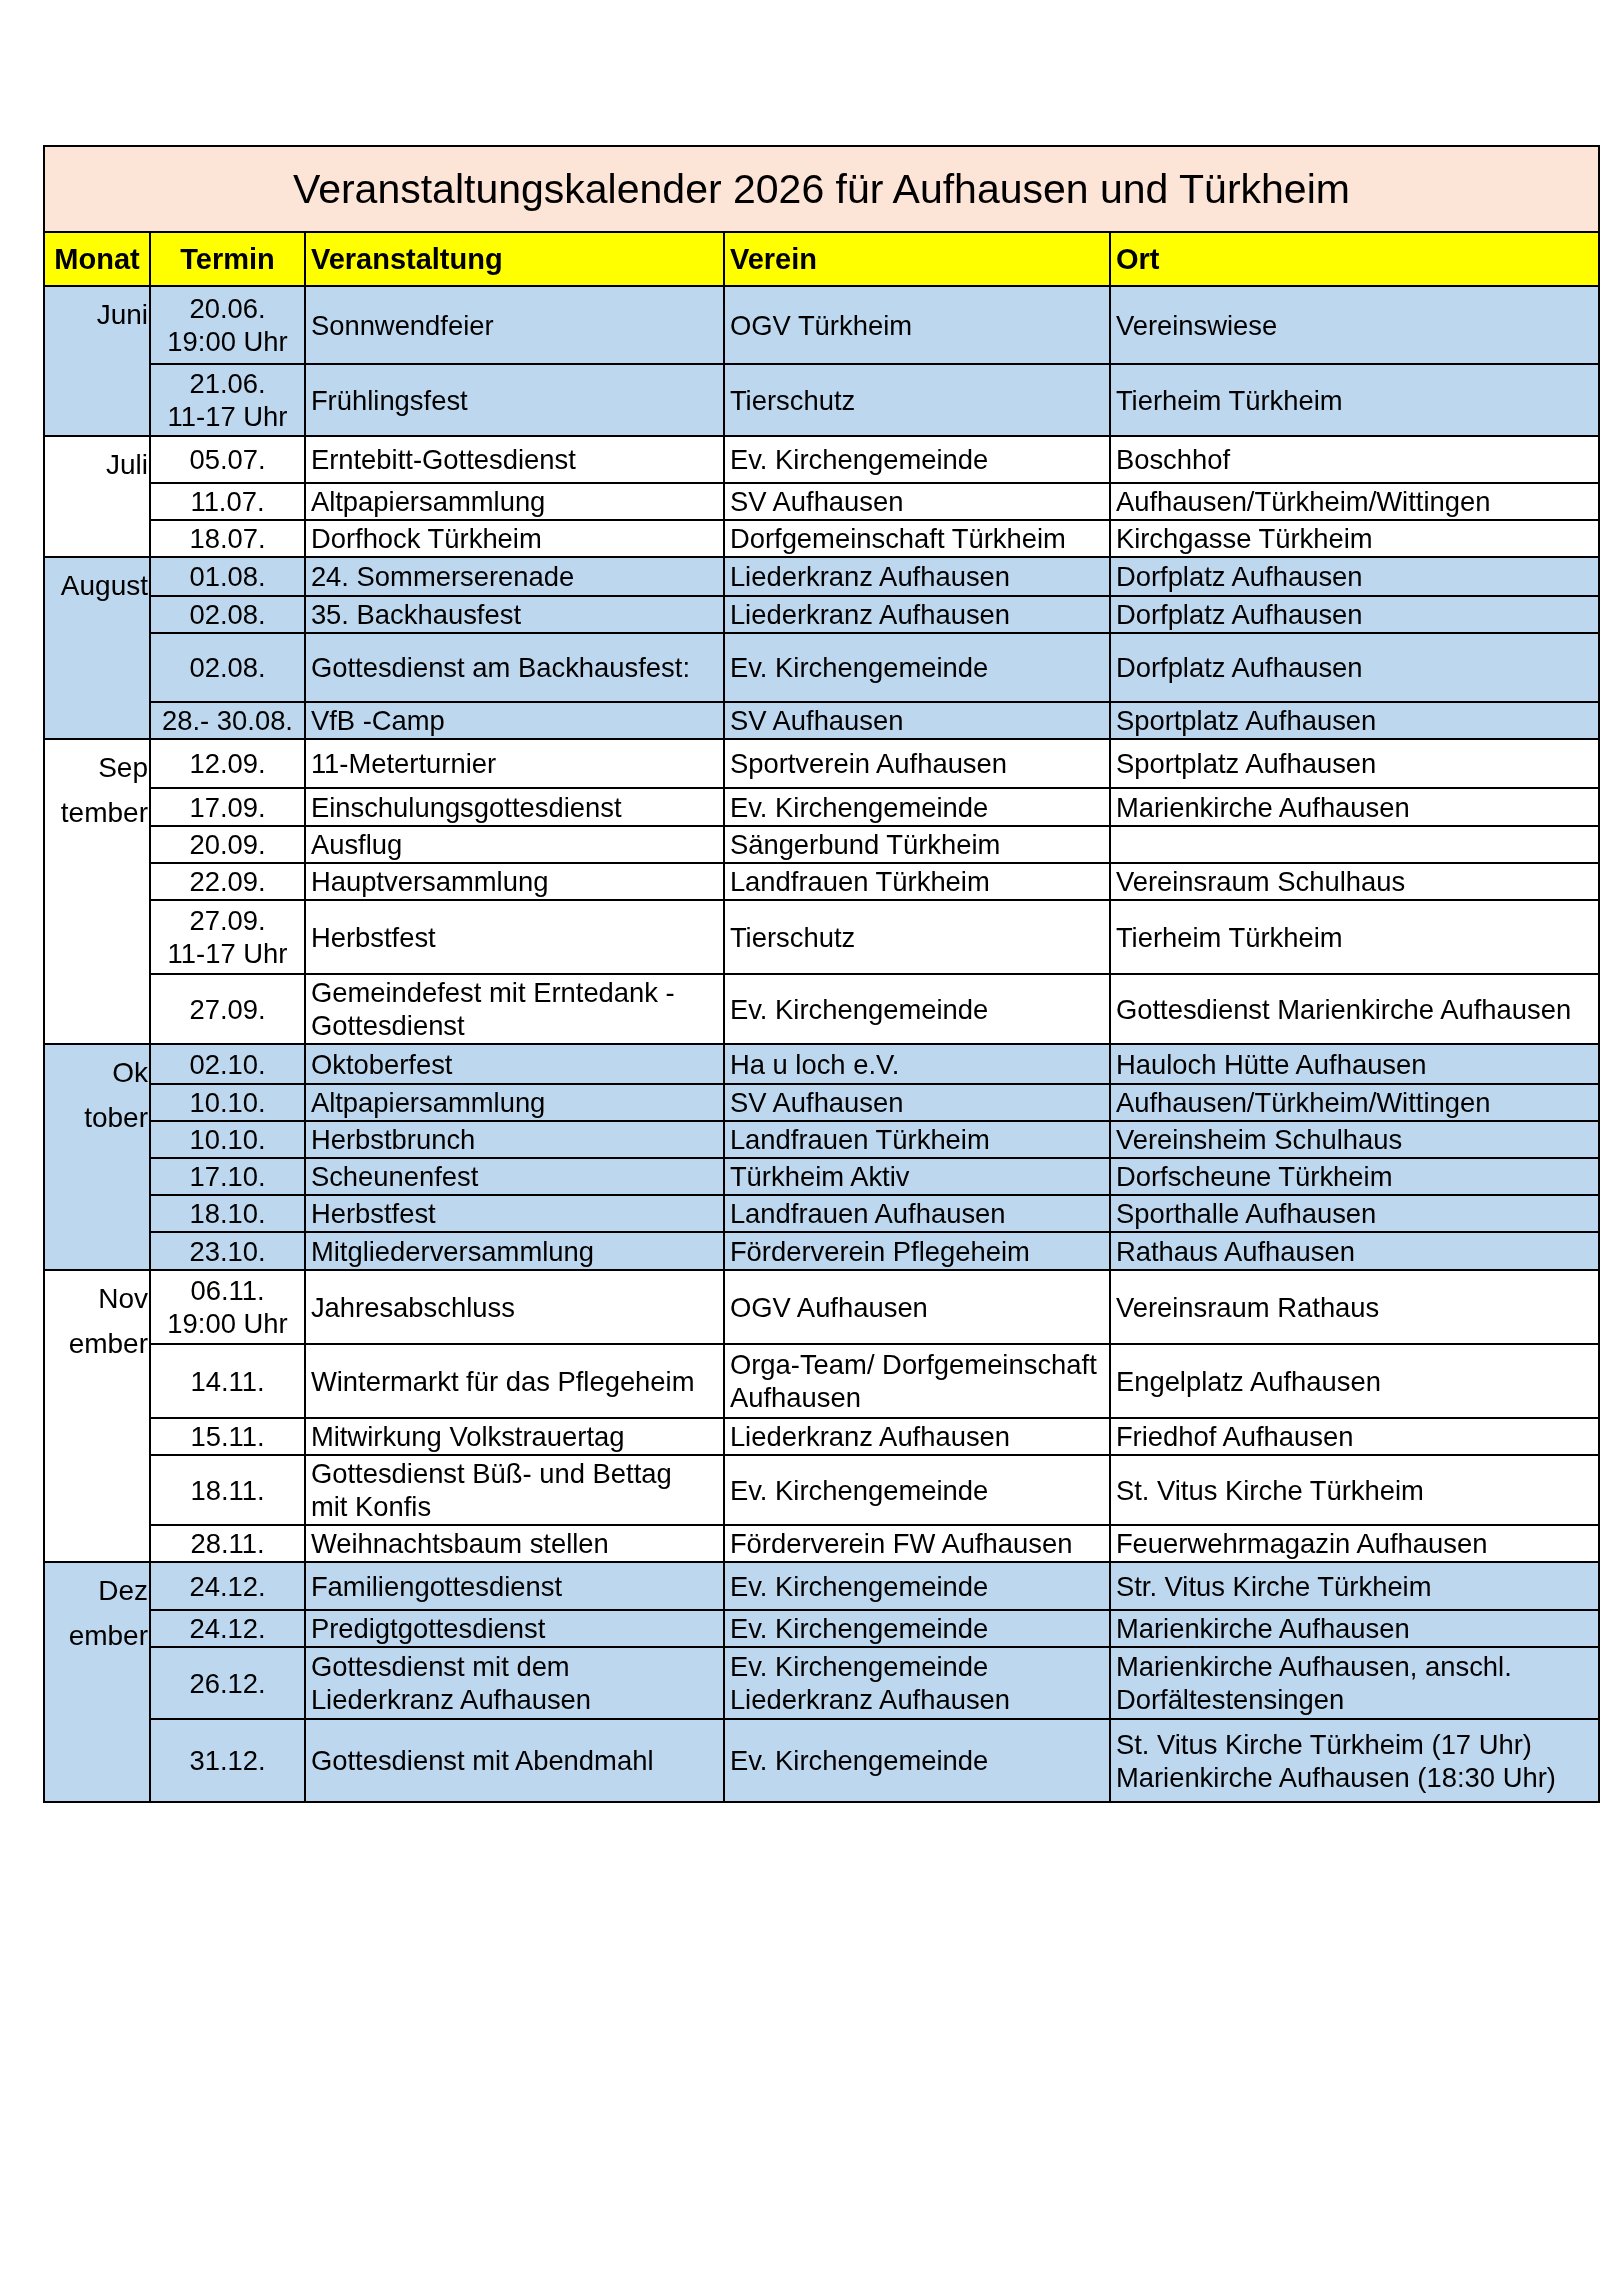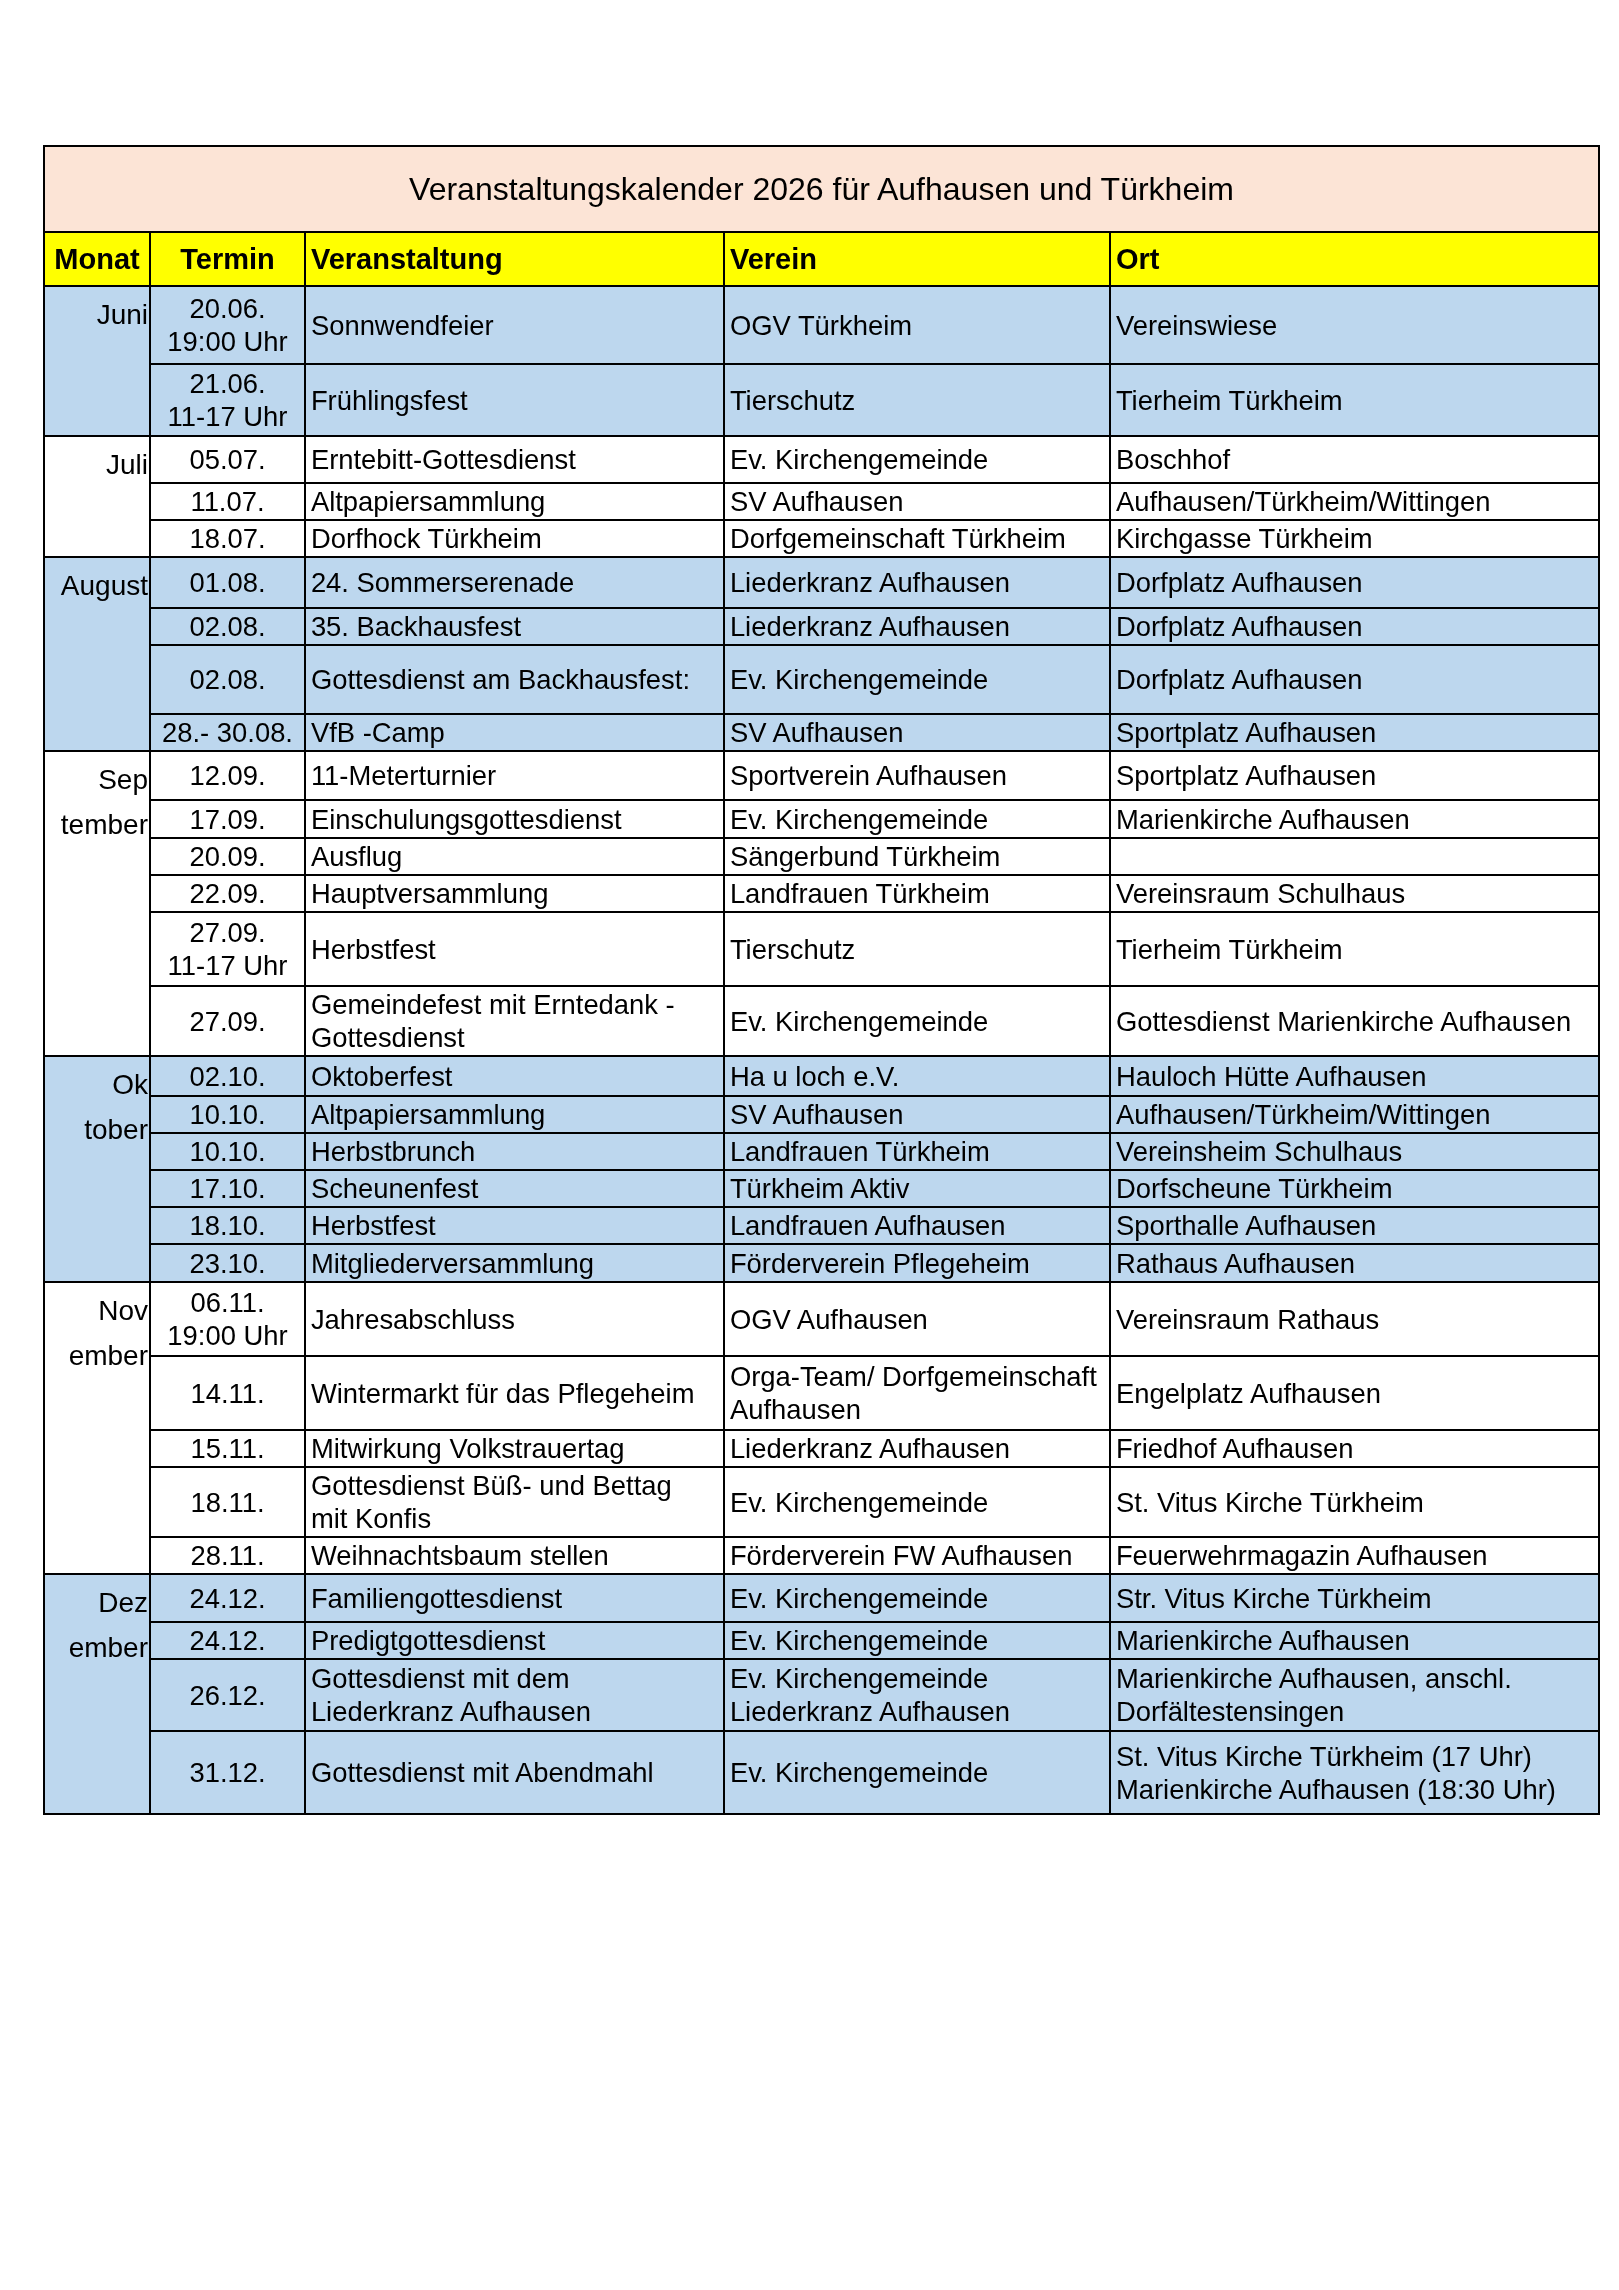--- a/index.html
+++ b/index.html
@@ -24,21 +24,21 @@
   col.c-verein { width: 386px; }
   col.c-ort    { width: 489px; }
 
   td, th { border: 2px solid #000; overflow: hidden; }
 
   .title-cell {
     background: #FCE4D6;
     height: 82px;
     text-align: center;
     vertical-align: middle;
-    font-size: 32px;
+    font-size: 41px;
     font-weight: normal;
     letter-spacing: 0px;
   }
   tr.header-row { height: 54px; }
   th.col-head {
     background: #FFFF00;
     font-size: 29px;
     font-weight: bold;
     vertical-align: middle;
     text-align: left;
@@ -118,21 +118,21 @@
         <td class="text-cell">Altpapiersammlung</td>
         <td class="text-cell">SV Aufhausen</td>
         <td class="text-cell">Aufhausen/Türkheim/Wittingen</td>
       </tr>
       <tr style="height: 30px;">
         <td class="termin-cell">18.07.</td>
         <td class="text-cell">Dorfhock Türkheim</td>
         <td class="text-cell">Dorfgemeinschaft Türkheim</td>
         <td class="text-cell">Kirchgasse Türkheim</td>
       </tr>
-      <tr class="group-start shaded" style="height: 51px;">
+      <tr class="group-start shaded" style="height: 39px;">
         <td class="month-cell" rowspan="4">August</td>
         <td class="termin-cell">01.08.</td>
         <td class="text-cell">24. Sommerserenade</td>
         <td class="text-cell">Liederkranz Aufhausen</td>
         <td class="text-cell">Dorfplatz Aufhausen</td>
       </tr>
       <tr class="shaded" style="height: 34px;">
         <td class="termin-cell">02.08.</td>
         <td class="text-cell">35. Backhausfest</td>
         <td class="text-cell">Liederkranz Aufhausen</td>

